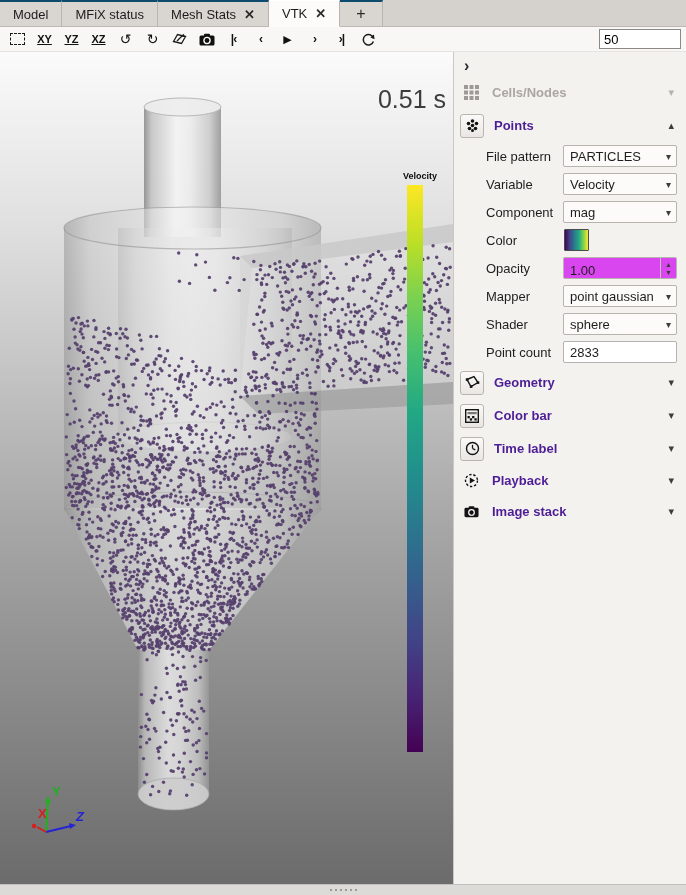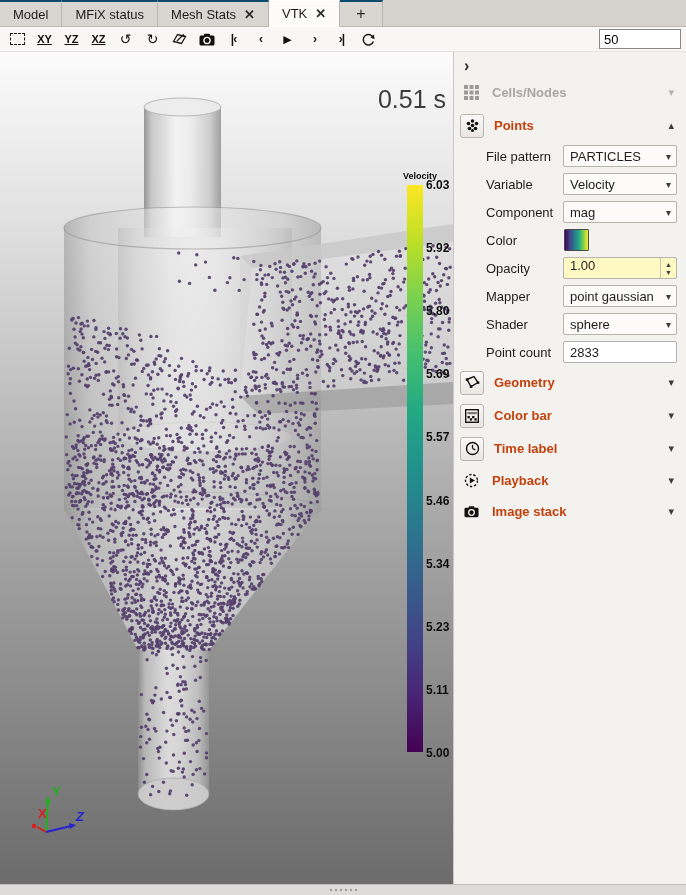--- a/index.html
+++ b/index.html
@@ -35,32 +35,32 @@
   .axes-widget{position:absolute;left:8px;top:718px;}
 
   
   .sidebar{flex:1;background:#f4f2ef;border-left:1px solid #cbc8c4;box-sizing:border-box;font-size:13px;color:#1e1e1e;padding-top:3px;}
   .collapse-row{height:21px;display:flex;align-items:center;padding-left:10px;}
   .collapse-btn{font-size:16px;font-weight:bold;color:#2a2a2a;line-height:1;}
   .section{height:33px;display:flex;align-items:center;padding:0 12px 0 6px;}
   .icon-box{width:22px;height:22px;border:1px solid #b9b5b0;border-radius:3px;background:linear-gradient(#fbfaf9,#e9e6e3);
             display:flex;align-items:center;justify-content:center;margin-right:10px;flex:none;}
   .icon-plain{width:22px;height:22px;display:flex;align-items:center;justify-content:center;margin-right:10px;flex:none;}
-  .section-label{font-weight:bold;color:#c2410c;}
+  .section-label{font-weight:bold;color:#4c1d95;}
   .section .arrow{margin-left:auto;font-size:11px;color:#3c3c3c;}
   .section.disabled .section-label{color:#a9a6a3;}
   .section.disabled .arrow{color:#b5b2ae;}
   .field{height:28px;display:flex;align-items:center;padding-left:32px;position:relative;}
   .field-label{color:#1e1e1e;}
   .control{position:absolute;right:9px;width:114px;height:22px;box-sizing:border-box;}
   .select{border:1px solid #b7b3ae;border-radius:2px;background:#fcfbfa;display:flex;align-items:center;padding:0 16px 0 6px;}
   .select .sel-text{white-space:nowrap;overflow:hidden;text-align:center;}
   .select .sel-arrow{position:absolute;right:5px;font-size:10px;color:#3c3c3c;top:5px;}
   .swatch{position:absolute;left:110px;right:auto;width:25px;height:22px;border:1px solid #4a4a4a;border-radius:1px;}
-  .spin{border:1px solid #b7b3ae;border-radius:2px;background:#fef9c3;display:flex;align-items:flex-start;padding-left:6px;}
+  .spin{border:1px solid #b7b3ae;border-radius:2px;background:#d946ef;display:flex;align-items:flex-end;padding-left:6px;}
   .spin-arrows{position:absolute;right:0;top:0;width:15px;height:100%;border-left:1px solid #c5c1bc;
                display:flex;flex-direction:column;align-items:center;justify-content:center;gap:1px;}
   .spin-arrows span{font-size:7px;line-height:1;color:#3c3c3c;}
   .textfield{border:1px solid #b7b3ae;border-radius:2px;background:#fff;display:flex;align-items:center;padding-left:6px;margin-left:16px;}
 
   
   .statusbar{height:11px;background:#dcdbd8;border-top:1px solid #c3c1be;display:flex;align-items:center;justify-content:center;gap:3px;box-sizing:border-box;}
   .grip-dot{width:2px;height:2px;background:#9c9a97;flex:none;}
 </style>
 </head>
@@ -2838,32 +2838,20 @@
             <circle cx="190.5" cy="709.6" r="1.7"></circle>
             <circle cx="165.7" cy="690.2" r="1.7"></circle>
             <circle cx="148.0" cy="677.5" r="1.7"></circle>
           </g>
       </svg>
 
       <div class="time-label">0.51 s</div>
 
       <div class="cbar-title">Velocity</div>
       <div class="cbar" style="background: linear-gradient(rgb(253, 231, 37), rgb(189, 223, 38), rgb(122, 209, 81), rgb(68, 191, 112), rgb(34, 168, 132), rgb(33, 145, 140), rgb(42, 120, 142), rgb(53, 95, 141), rgb(65, 68, 135), rgb(72, 36, 117), rgb(68, 1, 84));"></div>
-      <div class="cbar-ticks">
-        <span>6.03</span>
-        <span>5.92</span>
-        <span>5.80</span>
-        <span>5.69</span>
-        <span>5.57</span>
-        <span>5.46</span>
-        <span>5.34</span>
-        <span>5.23</span>
-        <span>5.11</span>
-        <span>5.00</span>
-      </div>
 
       <svg class="axes-widget" width="80" height="80" viewBox="0 0 80 80">
         <line x1="38" y1="62" x2="40" y2="31" stroke="#1db31d" stroke-width="2"></line>
         <polygon points="40,26 37,33 43,33" fill="#1db31d"></polygon>
         <text x="44" y="26" font-size="13" font-weight="bold" fill="#1db31d">Y</text>
         <line x1="38" y1="62" x2="63" y2="56" stroke="#2424d4" stroke-width="2"></line>
         <polygon points="68,55 61,53 62,59" fill="#2424d4"></polygon>
         <text x="68" y="51" font-size="13" font-weight="bold" fill="#2424d4" font-style="italic">Z</text>
         <line x1="38" y1="62" x2="29" y2="57" stroke="#d42020" stroke-width="2"></line>
         <circle cx="26" cy="56" r="2.2" fill="#d42020"></circle>

